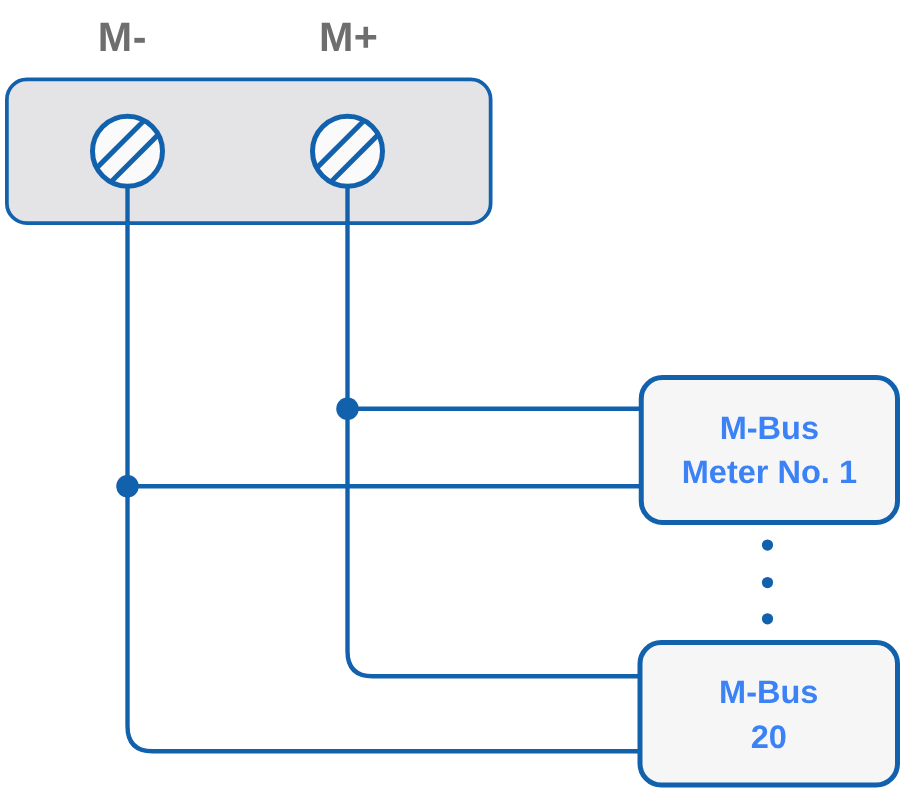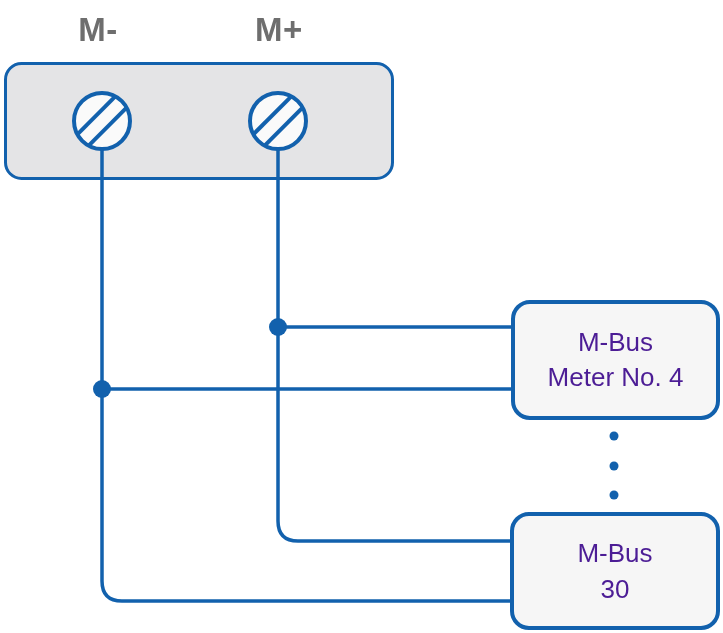--- a/index.html
+++ b/index.html
@@ -32,22 +32,22 @@
   }
   #label-m-minus { left: 38px; }
   #label-m-plus  { left: 219px; }
   .meter-label {
     position: absolute;
     display: flex;
     flex-direction: column;
     justify-content: center;
     align-items: center;
     text-align: center;
-    font-weight: normal;
-    color: #4c1d95;
+    font-weight: bold;
+    color: #3b82f6;
   }
   #meter-1-label {
     left: 513px; top: 302px; width: 205px; height: 116px;
     font-size: 26px; line-height: 35px;
   }
   #meter-20-label {
     left: 512px; top: 514px; width: 206px; height: 114px;
     font-size: 26px; line-height: 36px;
   }
   .terminal-block-rect { fill: #e4e4e6; stroke: #1261ad; stroke-width: 3; }
@@ -96,21 +96,21 @@
       <circle class="ellipsis-dot" cx="614" cy="466" r="4.5"></circle>
       <circle class="ellipsis-dot" cx="614" cy="495" r="4.5"></circle>
     </g>
   </svg>
 
   <div id="label-m-minus" class="bus-label">M-</div>
   <div id="label-m-plus" class="bus-label">M+</div>
 
   <div id="meter-1-label" class="meter-label">
     <div>M-Bus</div>
-    <div>Meter No. 4</div>
+    <div>Meter No. 1</div>
   </div>
 
   <div id="meter-20-label" class="meter-label">
     <div>M-Bus</div>
-    <div>30</div>
+    <div>20</div>
   </div>
 
 </div>
 
 </body></html>

